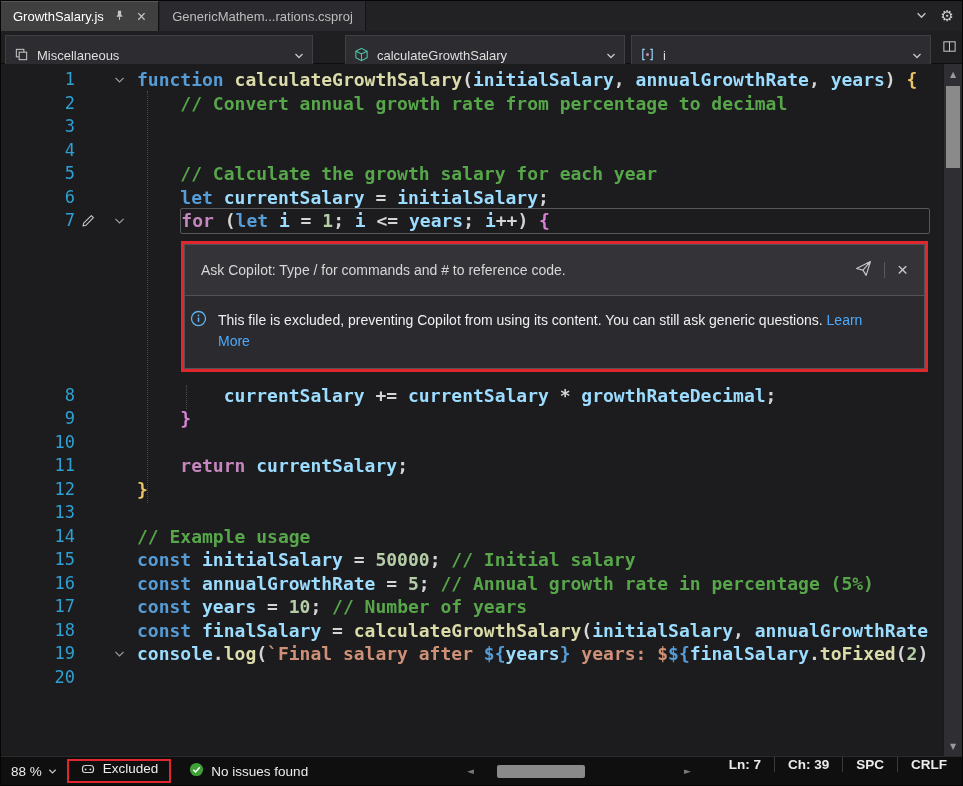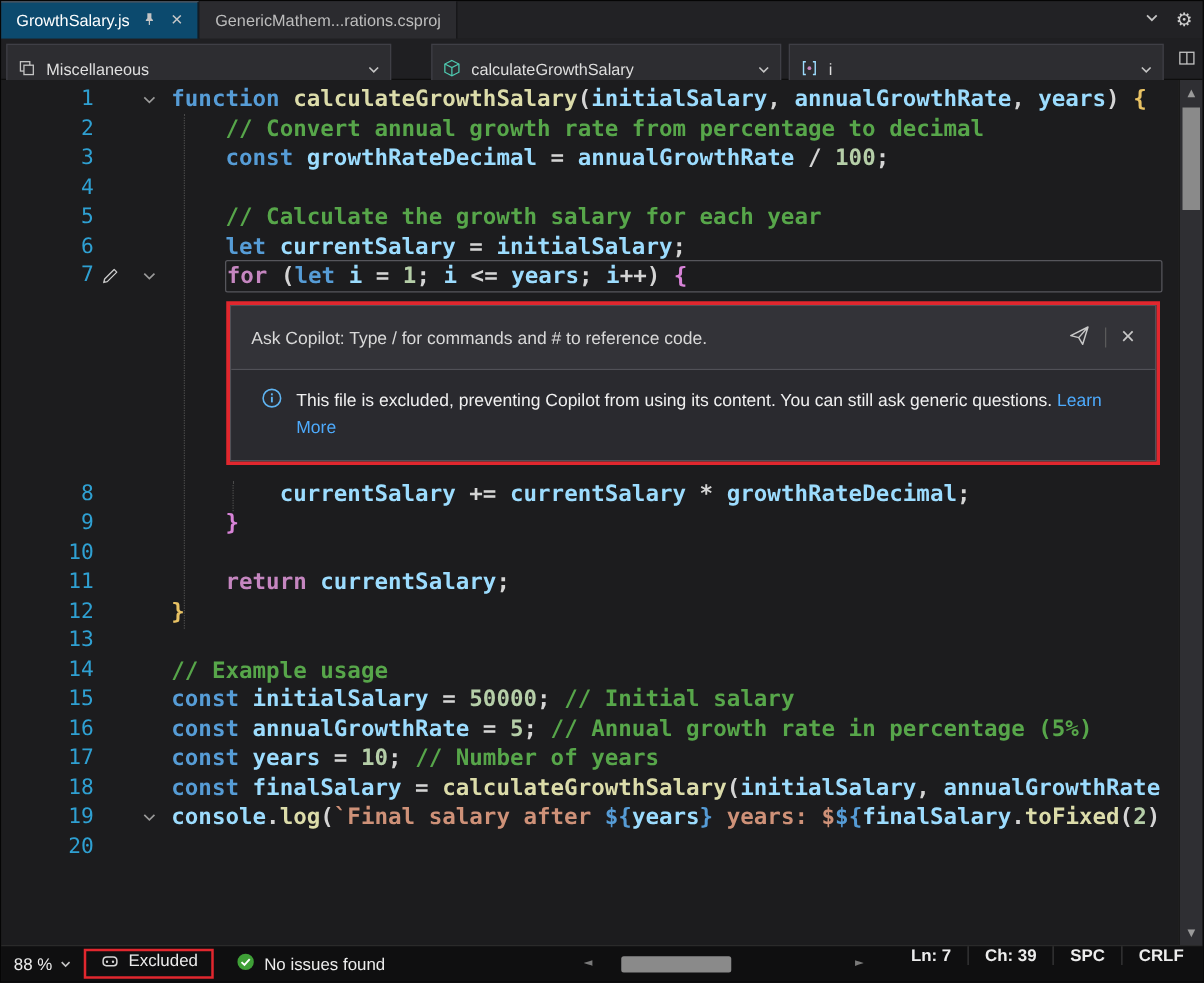--- a/index.html
+++ b/index.html
@@ -2,21 +2,21 @@
 <html><head>
 <meta charset="utf-8">
 <style>
   html,body{margin:0;padding:0;background:#000;}
   body{width:963px;height:786px;overflow:hidden;font-family:"Liberation Sans",sans-serif;}
   .app{width:963px;height:786px;display:flex;flex-direction:column;background:#1C1C1E;color:#E5E5E5;box-sizing:border-box;border:1px solid #050505;}
 
   
   .tabbar{height:30px;flex:none;background:#222225;display:flex;align-items:stretch;position:relative;}
   .tab{display:flex;align-items:center;gap:9px;padding:0 12px;font-size:13px;white-space:nowrap;}
-  .tab.active{background:#0c4a6e;color:#FFFFFF;border-top:1px solid #55555C;border-right:1px solid #121214;text-align:right;}
+  .tab.active{background:#404040;color:#FFFFFF;border-top:1px solid #55555C;border-right:1px solid #121214;text-align:right;}
   .tab.inactive{background:#2B2B2F;color:#BDBDBD;margin-left:1px;border-right:1px solid #121214;}
   .tab-close{font-size:16px;color:#C8C8C8;line-height:1;margin-left:2px;}
   .tabbar-right{position:absolute;right:8px;top:0;height:30px;display:flex;align-items:center;gap:14px;}
   .gear{font-family:"DejaVu Sans",sans-serif;color:#CFCFCF;font-size:15px;line-height:1;}
 
   
   .navbar{height:32px;flex:none;background:#1F1F22;position:relative;border-bottom:1px solid #0E0E0E;}
   .combo{position:absolute;top:4px;height:41px;background:#2D2D31;border:1px solid #3F3F46;display:flex;align-items:center;gap:8px;padding:0 8px;font-size:13px;color:#DFDFDF;box-sizing:border-box;}
   .combo-label{white-space:nowrap;overflow:hidden;}
   .combo-chevron{margin-left:auto;display:flex;align-items:center;}
@@ -42,21 +42,21 @@
   .tk-num{color:#B5CEA8}.tk-cmt{color:#57A64A}.tk-str{color:#CE9178}.tk-tpl{color:#569CD6}
   .tk-t{color:#D4D4D4}.tk-b1{color:#E8C264}.tk-b2{color:#D883D8}
 
   
   .copilot-annotation{margin:8px 0 12px 180px;width:747px;border:3px solid #E1272E;box-sizing:border-box;}
   .copilot-popup{background:#2E2E33;border:1px solid #515157;}
   .copilot-input-row{height:50px;display:flex;align-items:center;padding:0 16px;font-size:14px;color:#D8D8D8;background:#333338;}
   .copilot-actions{margin-left:auto;display:flex;align-items:center;gap:12px;}
   .action-sep{width:1px;height:16px;background:#5A5A5A;}
   .copilot-close{font-size:19px;color:#C8C8C8;line-height:1;}
-  .copilot-info{border-top:1px solid #515157;background:#2A2A2F;padding:14px 24px 16px;display:flex;gap:11px;font-size:14px;line-height:21px;color:#F0F0F0;}
+  .copilot-info{border-top:1px solid #515157;background:#2A2A2F;padding:14px 5px 16px;display:flex;gap:11px;font-size:14px;line-height:21px;color:#F0F0F0;}
   .copilot-info-text{max-width:645px;}
   .learn-more{color:#4DAAFC;cursor:pointer;text-decoration:none;}
 
   
   .vscroll{position:absolute;right:0;top:0;bottom:0;width:18px;background:#2F2F33;border-left:1px solid #1A1A1A;}
   .vscroll-arrow{position:absolute;left:0;width:18px;height:16px;display:flex;align-items:center;justify-content:center;color:#9A9A9A;font-size:8px;font-family:"DejaVu Sans",sans-serif;}
   .vscroll-arrow.up{top:2px;}
   .vscroll-arrow.down{bottom:2px;}
   .vscroll-thumb{position:absolute;left:2px;width:14px;top:22px;height:82px;background:#8A8A8A;}
 
@@ -174,21 +174,20 @@
           <div class="code-row">
             <span class="ln-num">2</span>
             <span class="ln-icon"></span>
             <span class="ln-fold"></span>
             <span class="ln-code"><span class="tk-t">    </span><span class="tk-cmt">// Convert annual growth rate from percentage to decimal</span></span>
           </div>
           <div class="code-row">
             <span class="ln-num">3</span>
             <span class="ln-icon"></span>
             <span class="ln-fold"></span>
-            <span class="ln-code"><span class="tk-t">    </span><span class="tk-kw">const</span><span class="tk-t"> </span><span class="tk-var">growthRateDecimal</span><span class="tk-t"> = </span><span class="tk-var">annualGrowthRate</span><span class="tk-t"> / </span><span class="tk-num">100</span><span class="tk-t">;</span></span>
           </div>
           <div class="code-row">
             <span class="ln-num">4</span>
             <span class="ln-icon"></span>
             <span class="ln-fold"></span>
             <span class="ln-code"></span>
           </div>
           <div class="code-row">
             <span class="ln-num">5</span>
             <span class="ln-icon"></span>

